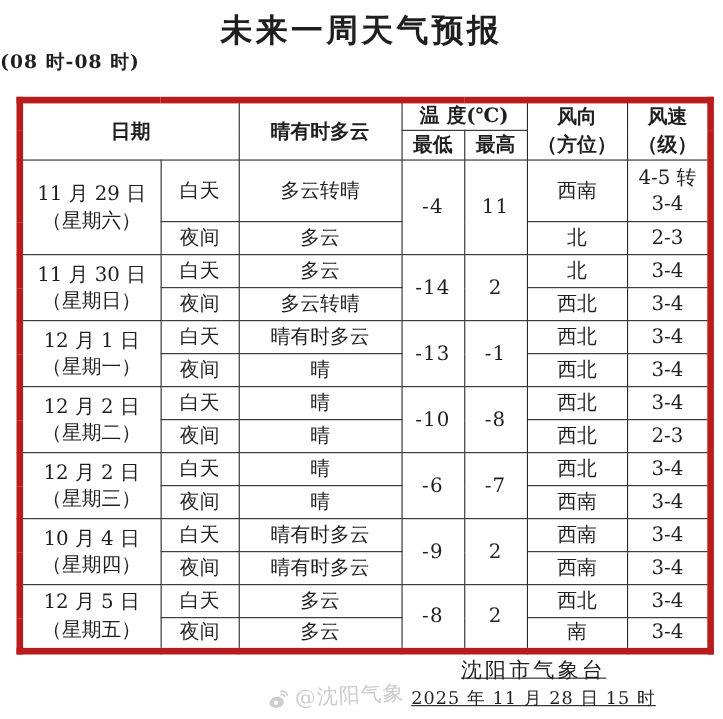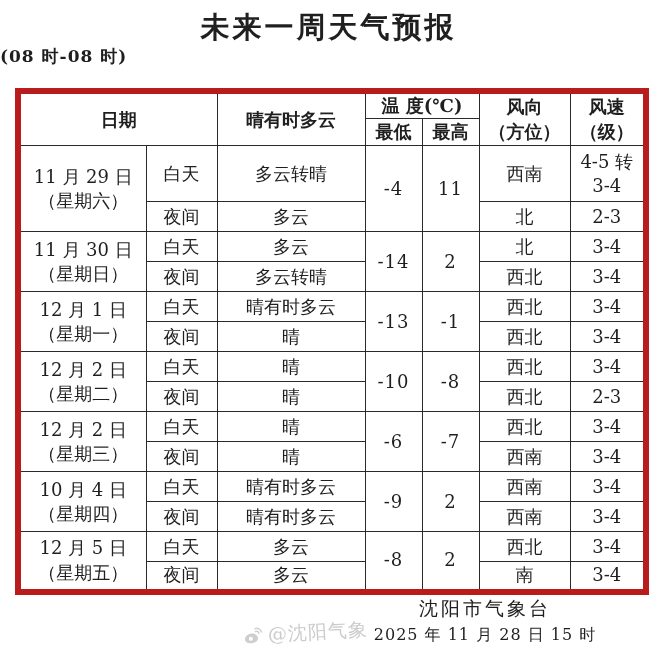--- a/index.html
+++ b/index.html
@@ -56,20 +56,21 @@
   .blk { display: block; }
   .datecell { line-height: 1.65; font-size: 18px; }
   .num { font-size: 20px; letter-spacing: 1px; }
   .wspeed { font-size: 18px; line-height: 1.25; }
   .two-line { line-height: 1.3; margin-left: 17px; }
 
   .footer {
     position: absolute;
     top: 596px; left: 325px; width: 320px;
     text-align: center;
+    text-decoration: underline;
   }
   .footer .agency { font-size: 19px; letter-spacing: 3px; }
   .footer .issued { font-size: 16px; margin-top: 3px; letter-spacing: 1px; }
 
   .watermark {
     position: absolute;
     left: 243px; top: 620px;
     display: flex; align-items: center; gap: 5px;
     color: #c3c3c3;
     font-size: 19px;

